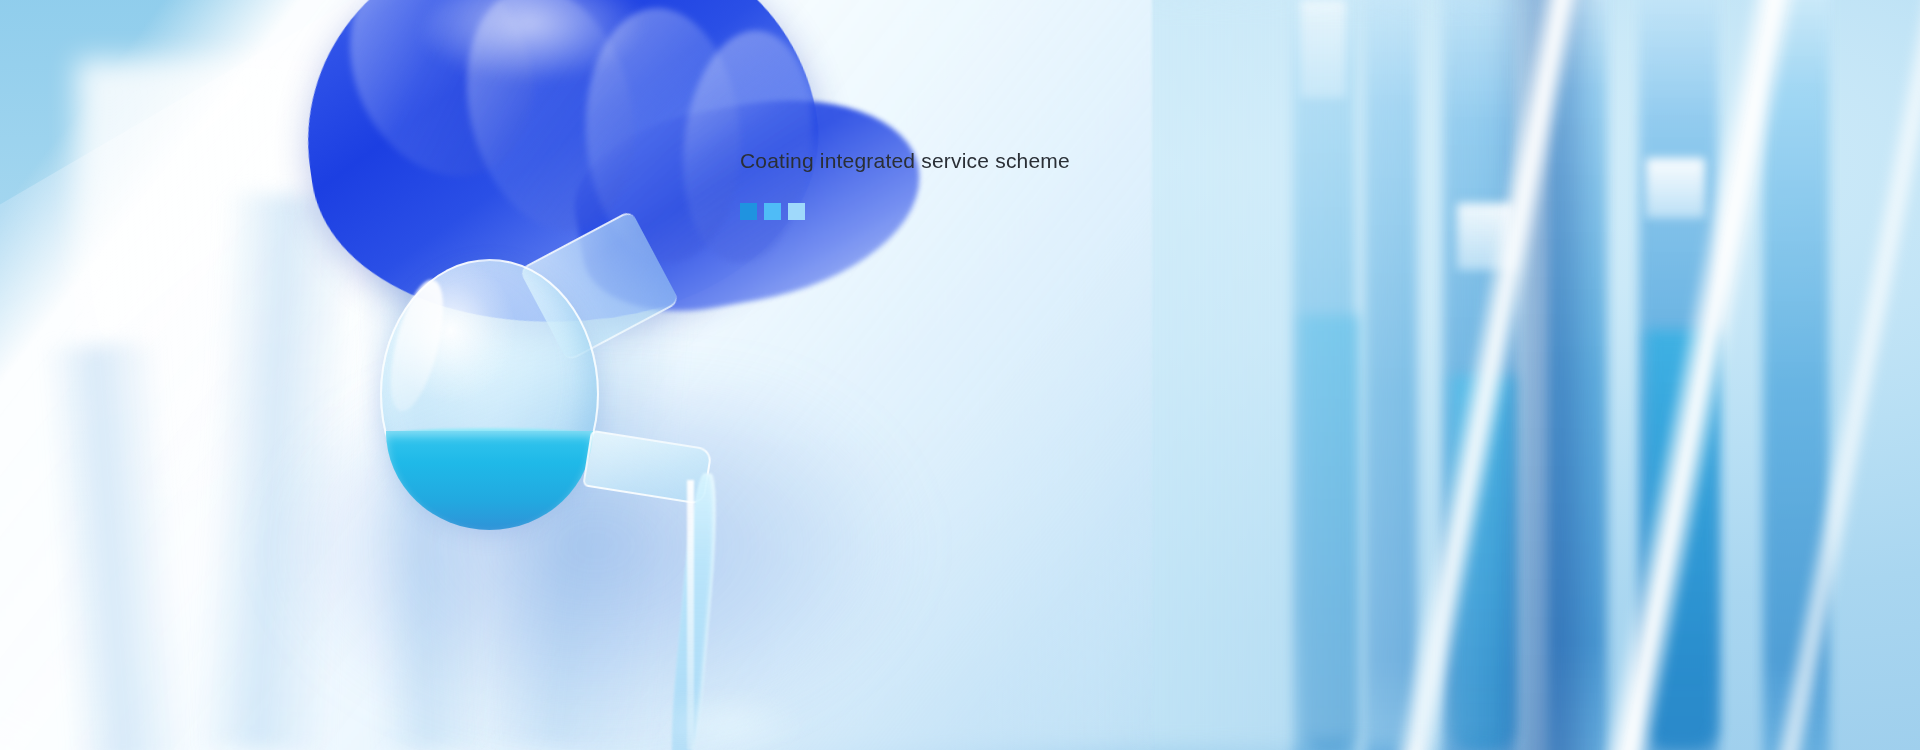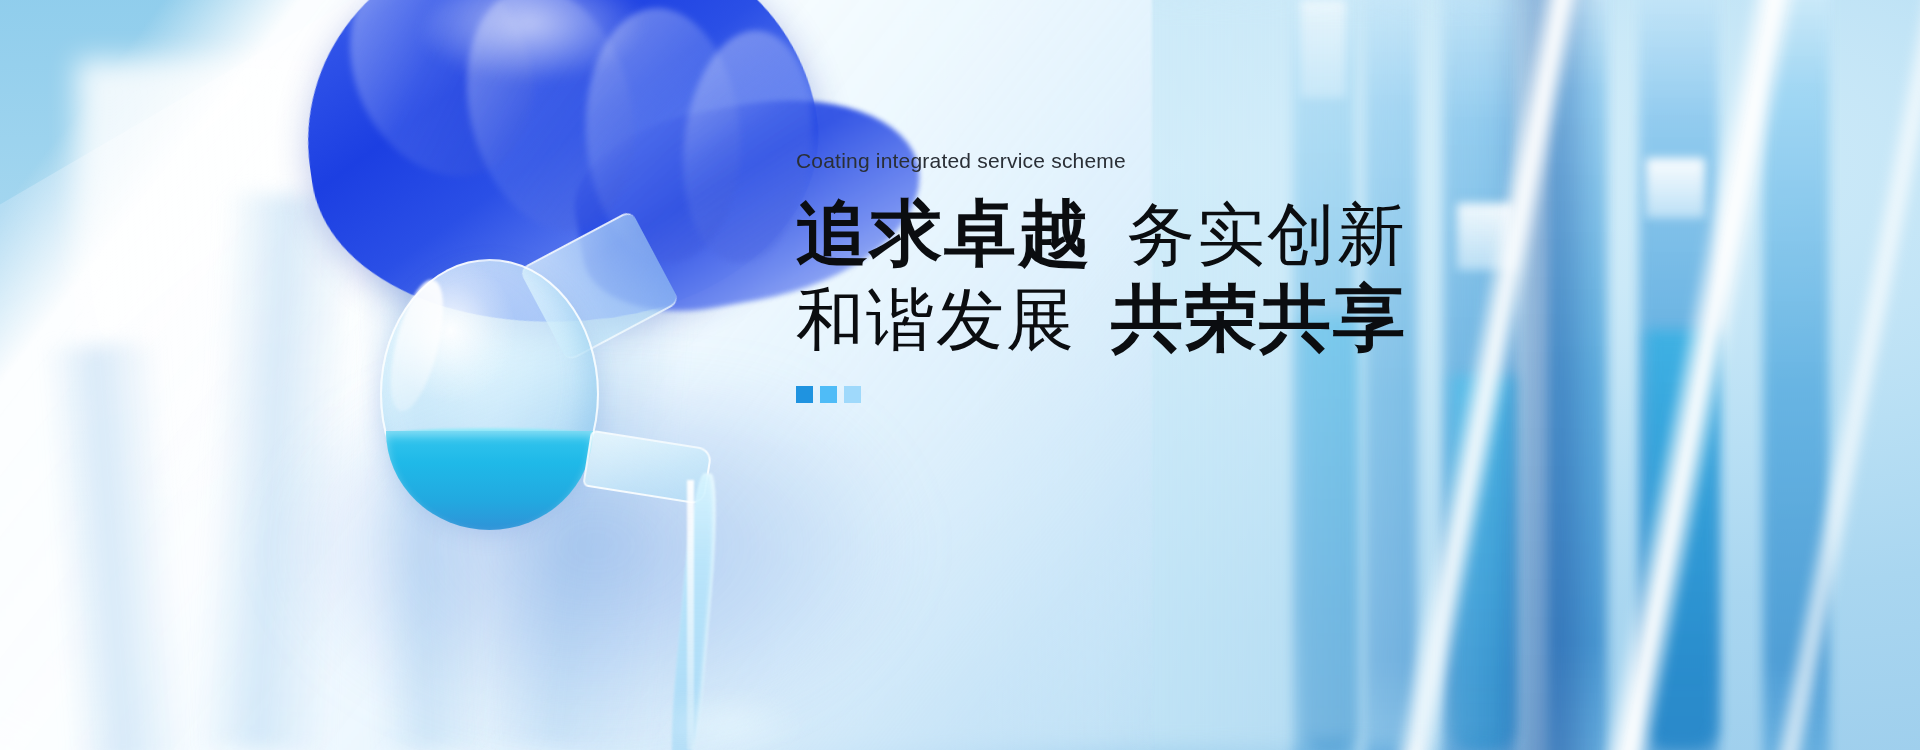--- a/index.html
+++ b/index.html
@@ -232,21 +232,21 @@
   
   .haze {
     position:absolute; left:34%; top:0; width:46%; height:100%;
     background:linear-gradient(90deg, rgba(203,233,248,0) 0%, rgba(205,234,248,.55) 22%, rgba(206,235,249,.72) 50%, rgba(200,231,247,.42) 82%, rgba(198,230,246,0) 100%);
     filter:blur(12px);
   }
 
   
   .content {
     position:absolute;
-    left:796px; top:148px;
+    left:740px; top:148px;
     width:740px;
   }
   .eyebrow {
     font-size:21px;
     line-height:1.2;
     color:#2a2f36;
     letter-spacing:.2px;
     white-space:nowrap;
   }
   .headline {
@@ -341,32 +341,20 @@
     <div class="flask-spout"></div>
     <div class="stream"></div>
     <div class="stream-hi"></div>
     <div class="splash"></div>
   </div>
 
   <div class="content">
 
     <div class="eyebrow">Coating integrated service scheme</div>
 
-    <div class="headline">
-      <span class="hl-line">
-        <span class="hl-strong">追求卓越</span>
-        <span class="hl-gap"></span>
-        <span class="hl-light">务实创新</span>
-      </span>
-      <span class="hl-line">
-        <span class="hl-light">和谐发展</span>
-        <span class="hl-gap"></span>
-        <span class="hl-strong">共荣共享</span>
-      </span>
-    </div>
 
     <div class="squares">
       <span class="sq" style="background: rgb(31, 147, 224);"></span>
       <span class="sq" style="background: rgb(79, 188, 247);"></span>
       <span class="sq" style="background: rgb(159, 217, 251);"></span>
     </div>
 
   </div>
 
 </div>

